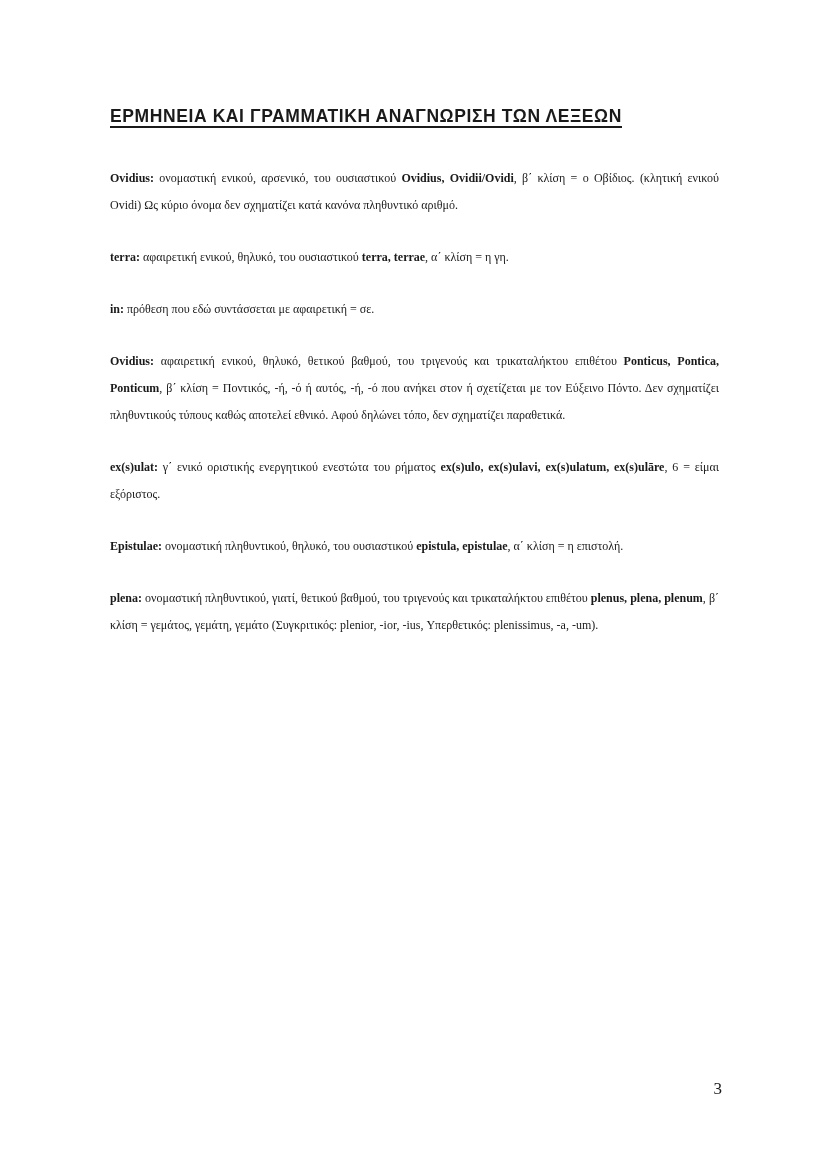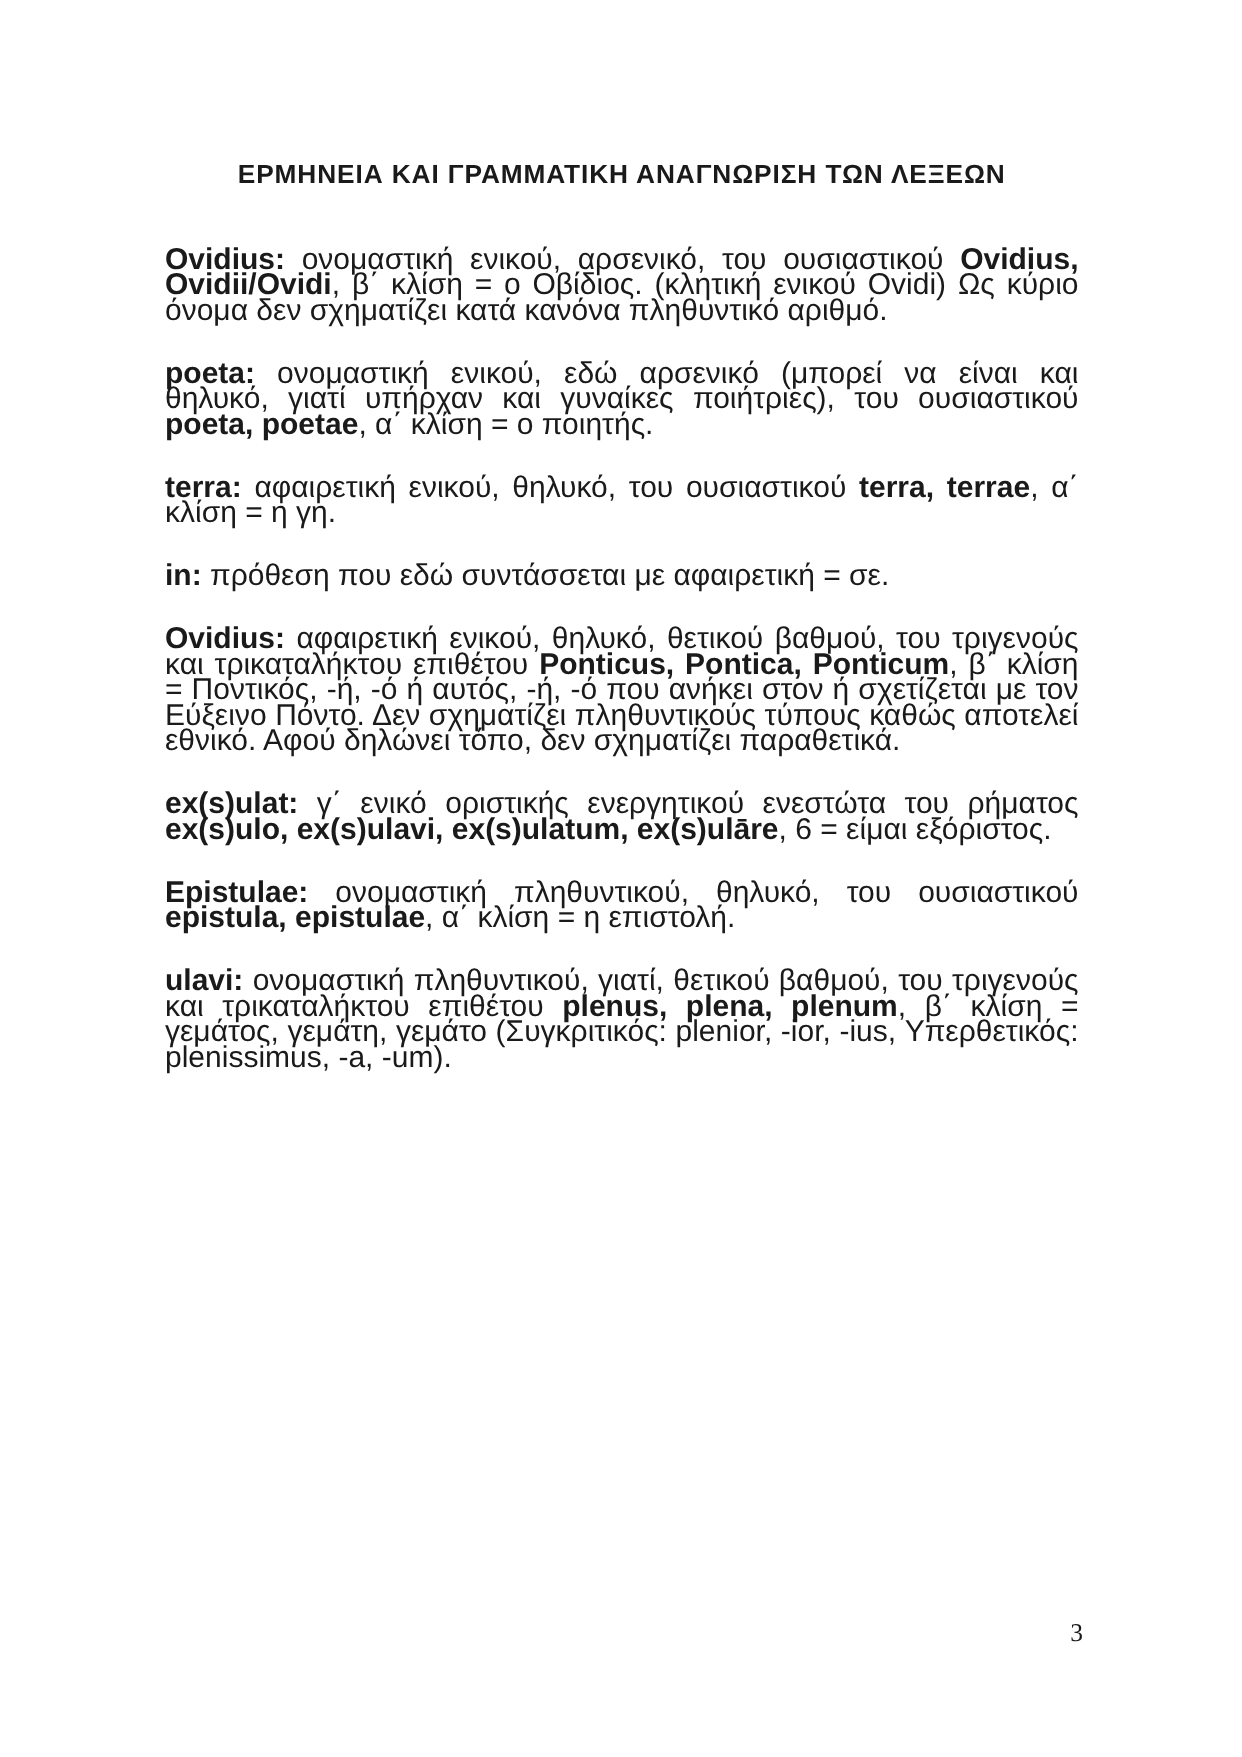--- a/index.html
+++ b/index.html
@@ -23,32 +23,33 @@
   .content {
     position: absolute;
     left: 110px;
     top: 103px;
     width: 609px;
   }
   .doc-title {
     font-size: 17.5px;
     font-weight: 700;
     line-height: 27px;
-    text-align: center;
     letter-spacing: 0.6px;
+    text-decoration: underline;
     text-decoration-thickness: 1.5px;
     text-underline-offset: 4px;
     margin: 0 0 35px 0;
     white-space: nowrap;
   }
   p.para {
-    font-size: 20px;
-    line-height: 17px;
+    font-size: 12px;
+    line-height: 27px;
     text-align: justify;
     margin: 0 0 25px 0;
+    font-family: Liberation Serif, serif;
   }
   p.para b {
     font-weight: 700;
   }
   .page-number {
     position: absolute;
     right: 106px;
     top: 1079px;
     font-family: "Liberation Serif", "DejaVu Serif", serif;
     font-size: 17px;
@@ -56,23 +57,22 @@
   }
 </style>
 </head>
 <body>
 
 <div class="page">
   <div class="content">
     <div class="doc-title">ΕΡΜΗΝΕΙΑ ΚΑΙ ΓΡΑΜΜΑΤΙΚΗ ΑΝΑΓΝΩΡΙΣΗ ΤΩΝ ΛΕΞΕΩΝ</div>
     <div id="paragraphs">
         <p class="para"><b>Ovidius:</b><span> ονομαστική ενικού, αρσενικό, του ουσιαστικού </span><b>Ovidius, Ovidii/Ovidi</b><span>, β΄ κλίση = ο Οβίδιος. (κλητική ενικού Ovidi) Ως κύριο όνομα δεν σχηματίζει κατά κανόνα πληθυντικό αριθμό.</span></p>
-        <p class="para"><b>poeta:</b><span> ονομαστική ενικού, εδώ αρσενικό (μπορεί να είναι και θηλυκό, γιατί υπήρχαν και γυναίκες ποιήτριες), του ουσιαστικού </span><b>poeta, poetae</b><span>, α΄ κλίση = ο ποιητής.</span></p>
         <p class="para"><b>terra:</b><span> αφαιρετική ενικού, θηλυκό, του ουσιαστικού </span><b>terra, terrae</b><span>, α΄ κλίση = η γη.</span></p>
         <p class="para"><b>in:</b><span> πρόθεση που εδώ συντάσσεται με αφαιρετική = σε.</span></p>
         <p class="para"><b>Ovidius:</b><span> αφαιρετική ενικού, θηλυκό, θετικού βαθμού, του τριγενούς και τρικαταλήκτου επιθέτου </span><b>Ponticus, Pontica, Ponticum</b><span>, β΄ κλίση = Ποντικός, -ή, -ό ή αυτός, -ή, -ό που ανήκει στον ή σχετίζεται με τον Εύξεινο Πόντο. Δεν σχηματίζει πληθυντικούς τύπους καθώς αποτελεί εθνικό. Αφού δηλώνει τόπο, δεν σχηματίζει παραθετικά.</span></p>
         <p class="para"><b>ex(s)ulat:</b><span> γ΄ ενικό οριστικής ενεργητικού ενεστώτα του ρήματος </span><b>ex(s)ulo, ex(s)ulavi, ex(s)ulatum, ex(s)ulāre</b><span>, 6 = είμαι εξόριστος.</span></p>
         <p class="para"><b>Epistulae:</b><span> ονομαστική πληθυντικού, θηλυκό, του ουσιαστικού </span><b>epistula, epistulae</b><span>, α΄ κλίση = η επιστολή.</span></p>
-        <p class="para"><b>ulavi:</b><span> ονομαστική πληθυντικού, γιατί, θετικού βαθμού, του τριγενούς και τρικαταλήκτου επιθέτου </span><b>plenus, plena, plenum</b><span>, β΄ κλίση = γεμάτος, γεμάτη, γεμάτο (Συγκριτικός: plenior, -ior, -ius, Υπερθετικός: plenissimus, -a, -um).</span></p>
+        <p class="para"><b>plena:</b><span> ονομαστική πληθυντικού, γιατί, θετικού βαθμού, του τριγενούς και τρικαταλήκτου επιθέτου </span><b>plenus, plena, plenum</b><span>, β΄ κλίση = γεμάτος, γεμάτη, γεμάτο (Συγκριτικός: plenior, -ior, -ius, Υπερθετικός: plenissimus, -a, -um).</span></p>
       </div>
   </div>
   <div class="page-number">3</div>
 </div>
 
 </body></html>

